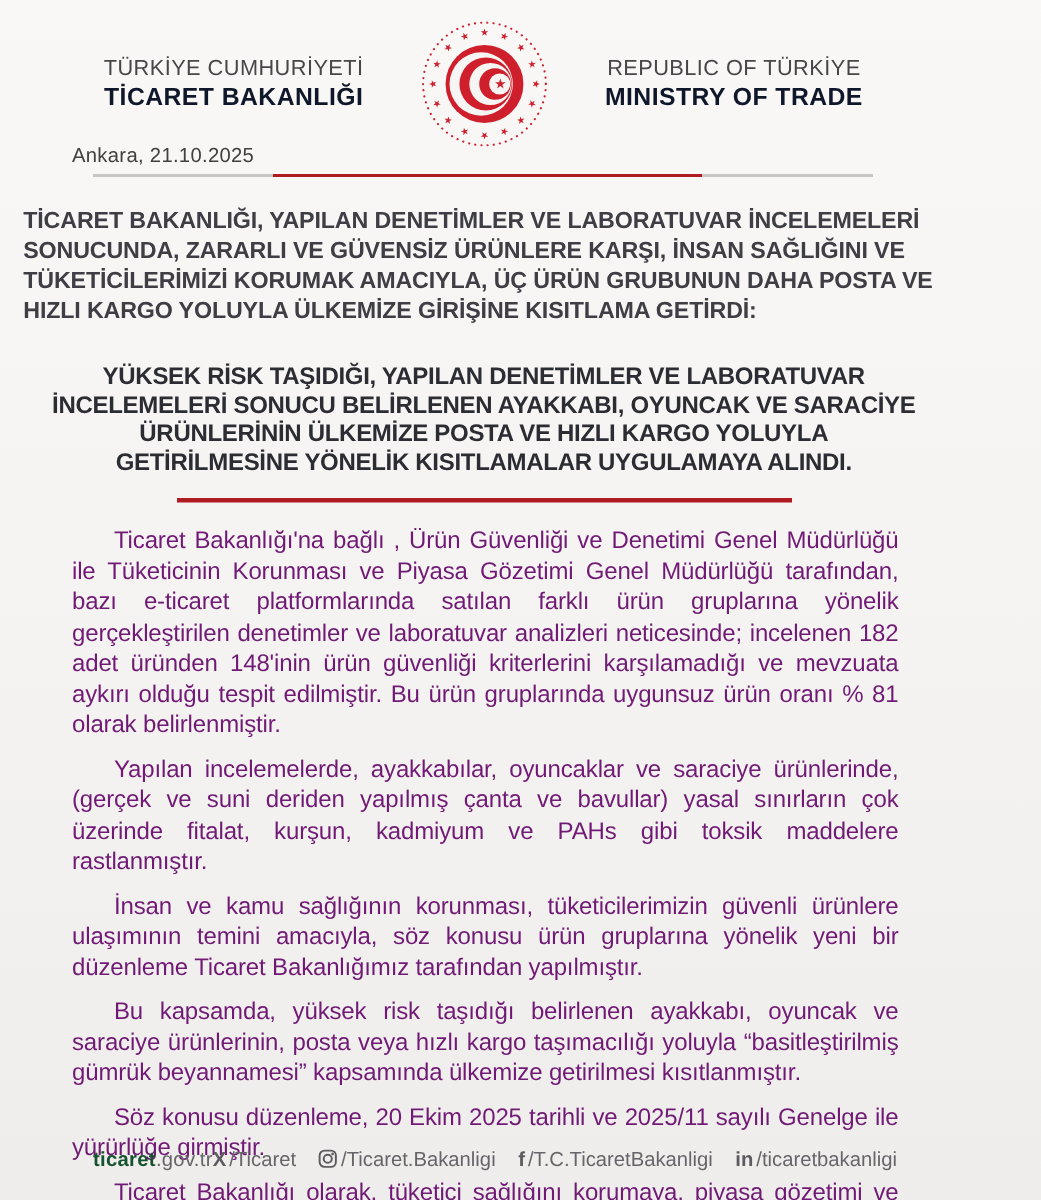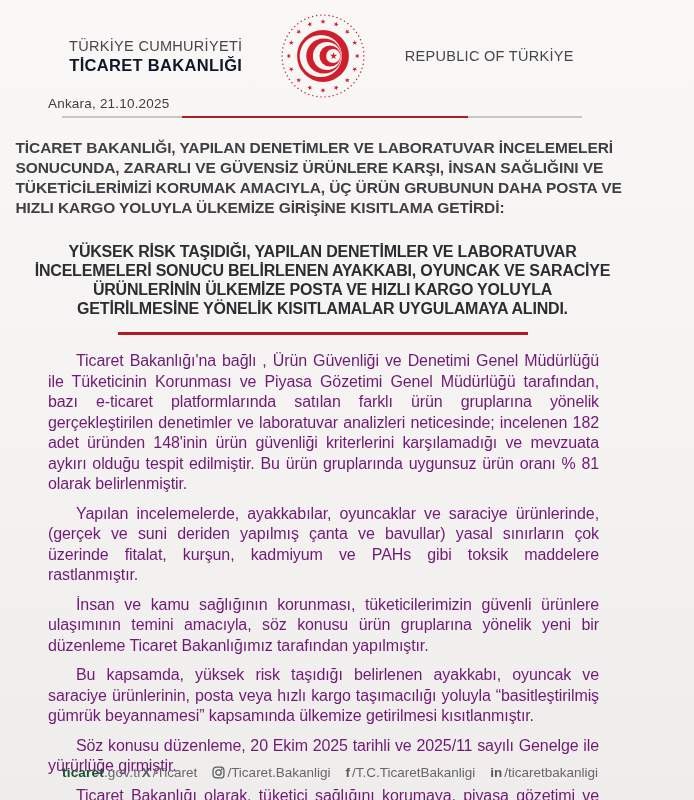--- a/index.html
+++ b/index.html
@@ -111,20 +111,21 @@
         <circle cx="51" cy="50" r="20" fill="#cf1f2c"></circle>
         <circle cx="54.5" cy="50" r="16" fill="#f7f5f3"></circle>
         <circle cx="58" cy="50" r="12" fill="#cf1f2c"></circle>
         <circle cx="61.5" cy="50" r="8" fill="#f7f5f3"></circle>
         <use href="#star" transform="translate(62 50) scale(4.2)" fill="#cf1f2c"></use>
       </svg>
     </div>
 
     <div class="org-block">
       <div class="org-line1">REPUBLIC OF TÜRKİYE</div>
+      <div class="org-line2">MINISTRY OF TRADE</div>
     </div>
   </div>
 
   <div class="dateline">Ankara, 21.10.2025</div>
 
   <div class="header-rule">
     <div class="seg-gray1"></div>
     <div class="seg-red"></div>
     <div class="seg-gray2"></div>
   </div>

